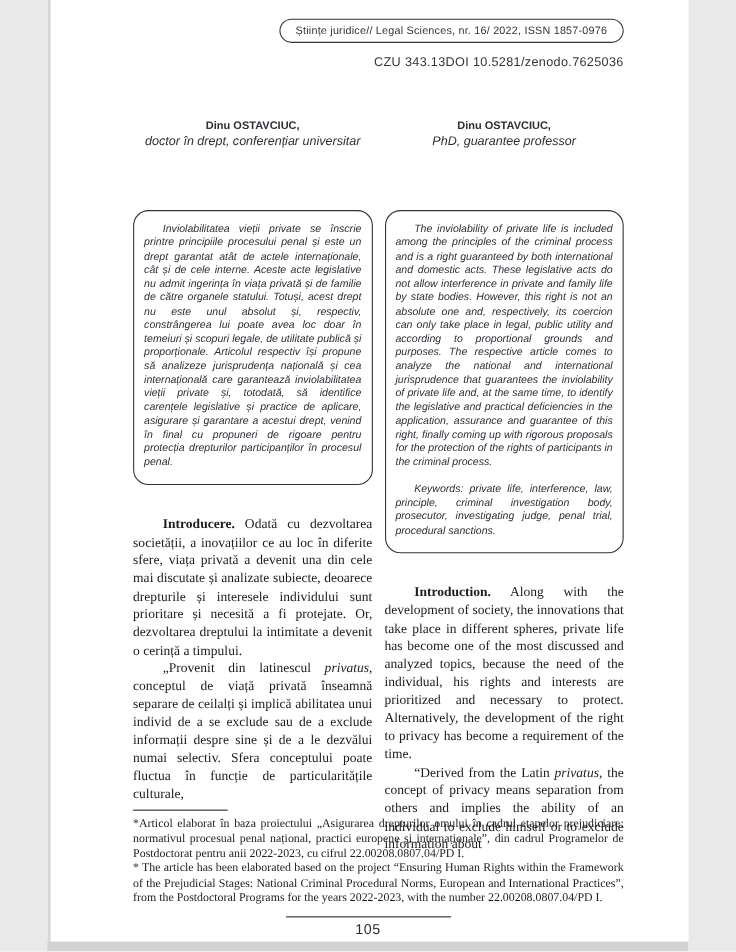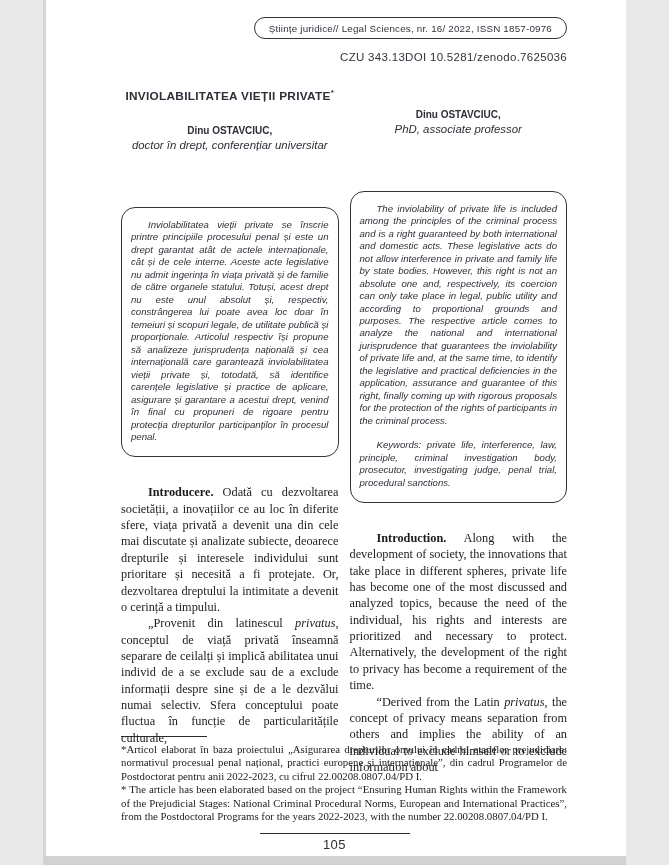--- a/index.html
+++ b/index.html
@@ -74,38 +74,37 @@
     </div>
 
     <div class="meta-row">
       <span>CZU 343.13</span>
       <span>DOI 10.5281/zenodo.7625036</span>
     </div>
 
     <div class="columns">
 
       <section class="col">
-        <h1 class="title"><span>INVIOLABILITATEA VIEȚII PRIVATE</span><sup>*</sup></h1>
         <div class="author-block">
           <div class="author-name">Dinu OSTAVCIUC,</div>
           <div class="author-aff">doctor în drept, conferențiar universitar</div>
         </div>
         <div class="abstract-box">
           <p class="abs">Inviolabilitatea vieții private se înscrie printre principiile procesului penal și este un drept garantat atât de actele internaționale, cât și de cele interne. Aceste acte legislative nu admit ingerința în viața privată și de familie de către organele statului. Totuși, acest drept nu este unul absolut și, respectiv, constrângerea lui poate avea loc doar în temeiuri și scopuri legale, de utilitate publică și proporționale. Articolul respectiv își propune să analizeze jurisprudența națională și cea internațională care garantează inviolabilitatea vieții private și, totodată, să identifice carențele legislative și practice de aplicare, asigurare și garantare a acestui drept, venind în final cu propuneri de rigoare pentru protecția drepturilor participanților în procesul penal.</p>
         </div>
         <div class="body-text">
           <p class="body-p"><span class="lead">Introducere.</span><span> Odată cu dezvoltarea societății, a inovațiilor ce au loc în diferite sfere, viața privată a devenit una din cele mai discutate și analizate subiecte, deoarece drepturile și interesele individului sunt prioritare și necesită a fi protejate. Or, dezvoltarea dreptului la intimitate a devenit o cerință a timpului.</span></p>
           <p class="body-p"><span>„Provenit din latinescul </span><i>privatus</i><span>, conceptul de viață privată înseamnă separare de ceilalți și implică abilitatea unui individ de a se exclude sau de a exclude informații despre sine și de a le dezvălui numai selectiv. Sfera conceptului poate fluctua în funcție de particularitățile culturale,</span></p>
         </div>
       </section>
 
       <section class="col">
         <div class="author-block">
           <div class="author-name">Dinu OSTAVCIUC,</div>
-          <div class="author-aff">PhD, associate professor</div>
+          <div class="author-aff">PhD, guarantee professor</div>
         </div>
         <div class="abstract-box">
           <p class="abs">The inviolability of private life is included among the principles of the criminal process and is a right guaranteed by both international and domestic acts. These legislative acts do not allow interference in private and family life by state bodies. However, this right is not an absolute one and, respectively, its coercion can only take place in legal, public utility and according to proportional grounds and purposes. The respective article comes to analyze the national and international jurisprudence that guarantees the inviolability of private life and, at the same time, to identify the legislative and practical deficiencies in the application, assurance and guarantee of this right, finally coming up with rigorous proposals for the protection of the rights of participants in the criminal process.</p>
           <p class="abs kw">Keywords: private life, interference, law, principle, criminal investigation body, prosecutor, investigating judge, penal trial, procedural sanctions.</p>
         </div>
         <div class="body-text">
           <p class="body-p"><span class="lead">Introduction.</span><span> Along with the development of society, the innovations that take place in different spheres, private life has become one of the most discussed and analyzed topics, because the need of the individual, his rights and interests are prioritized and necessary to protect. Alternatively, the development of the right to privacy has become a requirement of the time.</span></p>
           <p class="body-p"><span>“Derived from the Latin </span><i>privatus</i><span>, the concept of privacy means separation from others and implies the ability of an individual to exclude himself or to exclude information about</span></p>
         </div>
       </section>

